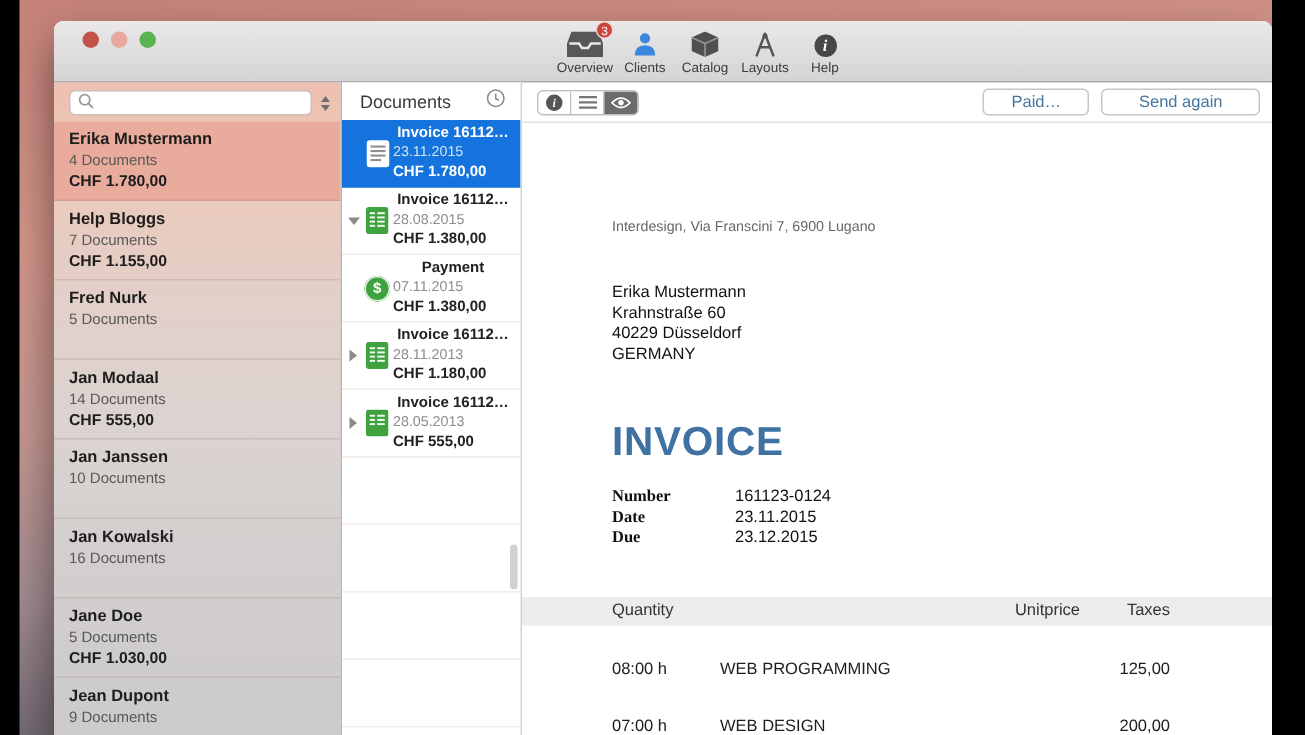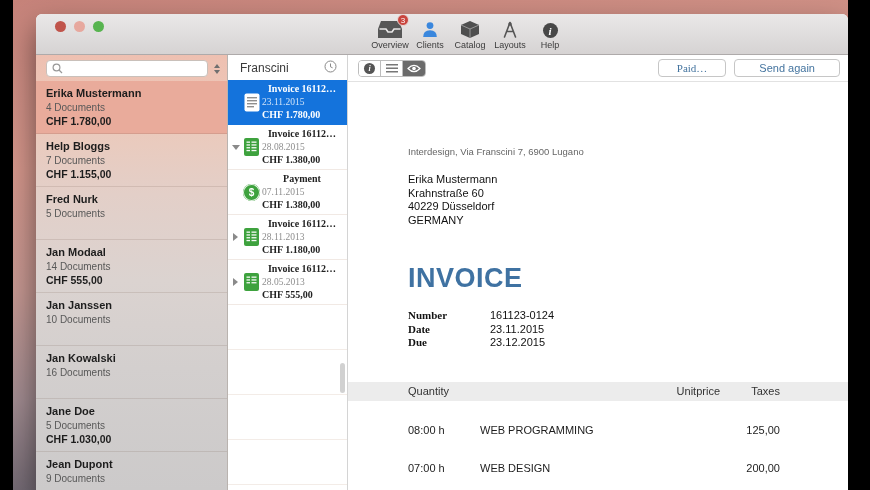--- a/index.html
+++ b/index.html
@@ -79,21 +79,21 @@
   .doc-row.empty { border-bottom:1px solid #f3ece7; }
   .disc { width:11px; flex:0 0 11px; display:flex; justify-content:center; }
   .disc-down  { width:0; height:0; border-left:4px solid transparent; border-right:4px solid transparent; border-top:5px solid #8a8a8a; }
   .disc-right { width:0; height:0; border-top:4px solid transparent; border-bottom:4px solid transparent; border-left:5px solid #8a8a8a; }
   .doc-ic { width:21px; flex:0 0 21px; display:flex; justify-content:center; align-items:center; }
   .pay-circle {
     width:17px; height:17px; border-radius:50%; background:#3ea23e; color:#fff;
     font-size:10px; font-weight:bold; display:flex; align-items:center; justify-content:center;
     box-shadow:inset 0 0 0 1px rgba(255,255,255,.85), inset 0 0 0 2.5px #3ea23e;
   }
-  .doc-text { flex:1; min-width:0; padding-right:2px;font-family:Liberation Serif, serif; }
+  .doc-text { flex:1; min-width:0; padding-right:2px; }
   .d-title { font-size:10px; font-weight:bold; color:#222; text-align:center; white-space:nowrap; overflow:hidden; line-height:12px; }
   .d-date  { font-size:9.5px; color:#8d8d8d; line-height:12px; margin-top:1px; }
   .d-amt   { font-size:10px; font-weight:bold; color:#222; line-height:12px; margin-top:1px; }
   .doc-row.selected .d-title, .doc-row.selected .d-amt { color:#fff; }
   .doc-row.selected .d-date { color:rgba(255,255,255,.8); }
   .doc-scroll { position:absolute; right:2px; top:308px; width:5px; height:30px; border-radius:3px; background:rgba(0,0,0,.18); }
   
   .preview { flex:1; min-width:0; background:#fff; display:flex; flex-direction:column; }
   .preview-topbar {
     flex:0 0 27px; height:27px; display:flex; align-items:center; justify-content:space-between;
@@ -107,25 +107,25 @@
     width:11px; height:11px; border-radius:50%; background:#555; color:#fff;
     font-family:"Liberation Serif",serif; font-style:italic; font-weight:bold;
     font-size:8px; display:flex; align-items:center; justify-content:center;
   }
   .action-buttons { display:flex; gap:8px; }
   .btn {
     height:18px; background:#fff; border:1px solid #c6c6c6; border-radius:4px;
     font-size:11px; color:#44749f; display:flex; align-items:center; cursor:default;
     font-family:"Liberation Sans",sans-serif;
   }
-  .btn.paid { padding:0 18px;font-family:Liberation Serif, serif; }
+  .btn.paid { padding:0 18px; }
   .btn.send { padding:0 24px; }
   
   .invoice-body { flex:1; padding:64px 0 0 60px; overflow:hidden; }
-  .inv-sender { font-size:9.5px; color:#666; margin-bottom:16px; }
+  .inv-sender { font-size:9.5px; color:#666; margin-bottom:32px; }
   .inv-recipient { font-size:11px; color:#111; line-height:13.5px; margin-bottom:36px; }
   .inv-title { font-size:27px; font-weight:bold; color:#3f72a2; letter-spacing:.5px; margin-bottom:15px; }
   .inv-meta { font-size:11px; line-height:13.5px; margin-bottom:32px; }
   .meta-row { display:flex; }
   .meta-label { width:82px; font-weight:bold; color:#111;font-family:Liberation Serif, serif; }
   .meta-value { color:#111; }
   .inv-table { margin-left:-60px; }
   .t-head, .t-row {
     display:grid; grid-template-columns:60px 72px 240px 60px 68px; align-items:center;
   }
@@ -251,21 +251,21 @@
       <div class="client-row">
         <div class="c-name">Jean Dupont</div>
         <div class="c-docs">9 Documents</div>
         <div class="c-amt"></div>
       </div>
 
     </aside>
 
     <section class="doc-col">
       <div class="doc-header">
-        <span class="doc-header-title">Franscini</span>
+        <span class="doc-header-title">Documents</span>
         <span>
           <svg width="13" height="13" viewBox="0 0 13 13">
               <circle cx="6.5" cy="6.5" r="5.5" fill="none" stroke="#888" stroke-width="1"></circle>
               <path d="M6.5 3.5 L6.5 6.8 L8.6 7.8" stroke="#888" stroke-width="1" fill="none"></path>
             </svg>
         </span>
       </div>
 
       <div class="doc-row selected">
         <span class="disc"></span>

